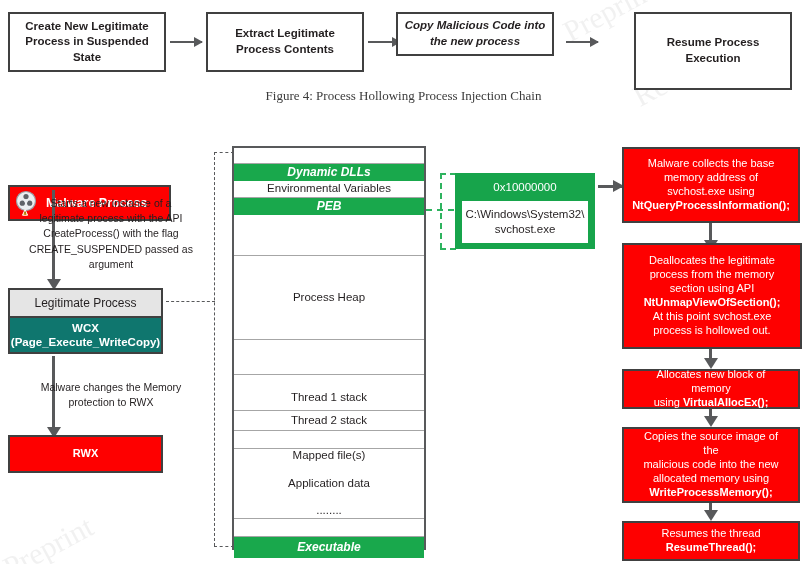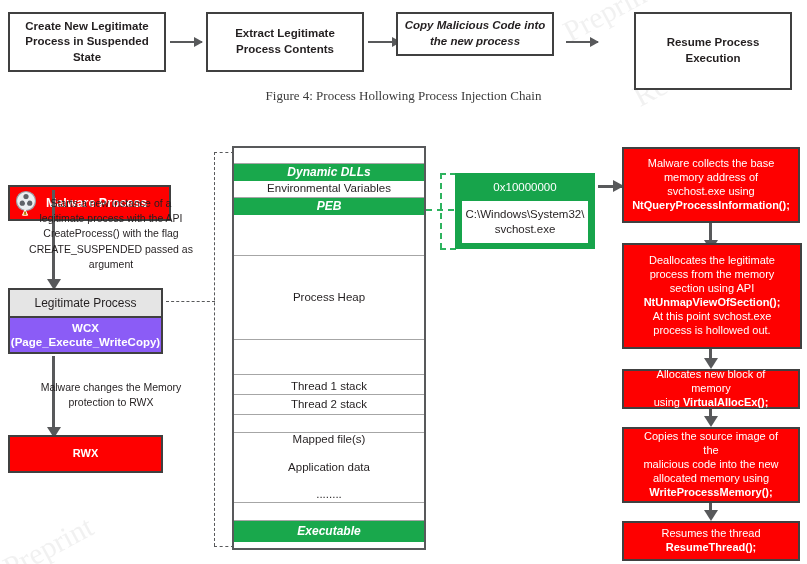--- a/index.html
+++ b/index.html
@@ -48,21 +48,21 @@
   .malware-box{
     background:#fe0000;border:2.5px solid #404040;
     display:flex;align-items:center;justify-content:flex-start;
     color:#ffffff;font-size:12.5px;font-weight:bold;padding-left:4px;gap:6px;
   }
   .legit-box{
     background:#e5e5e5;border:2.5px solid #404040;border-bottom:none;
     color:#231f20;font-size:12px;
   }
   .wcx-box{
-    background:#8b5cf6;border:2.5px solid #404040;
+    background:#0f766e;border:2.5px solid #404040;
     color:#ffffff;font-size:11.5px;font-weight:bold;line-height:1.25;
   }
   .note{
     position:absolute;text-align:center;font-size:10.5px;line-height:1.45;color:#231f20;
   }
   .note b{font-weight:normal;}
 
   .v-arrow{position:absolute;width:3px;background:#58595b;}
   .v-arrow::after{
     content:"";position:absolute;bottom:-10px;left:-5.5px;
@@ -222,21 +222,21 @@
         <span>Environmental Variables</span>
       </div>
       <div class="mrow green" style="height: 17px; flex: 0 0 17px; flex-direction: column; justify-content: center;">
         <span>PEB</span>
       </div>
       <div class="mrow " style="height: 41px; flex: 0 0 41px;"></div>
       <div class="mrow plain" style="height: 84px; flex: 0 0 84px; flex-direction: column; justify-content: center;">
         <span>Process Heap</span>
       </div>
       <div class="mrow " style="height: 35px; flex: 0 0 35px;"></div>
-      <div class="mrow plain" style="height: 20px; flex: 0 0 20px; flex-direction: column; justify-content: flex-end;">
+      <div class="mrow plain" style="height: 20px; flex: 0 0 20px; flex-direction: column; justify-content: flex-start; margin-top: 16px;">
         <span>Thread 1 stack</span>
       </div>
       <div class="mrow plain" style="height: 20px; flex: 0 0 20px; flex-direction: column; justify-content: center;">
         <span>Thread 2 stack</span>
       </div>
       <div class="mrow " style="height: 18px; flex: 0 0 18px;"></div>
       <div class="mrow plain" style="height: 70px; flex: 0 0 70px; flex-direction: column; justify-content: center;">
         <span>Mapped file(s)</span>
         <br>
         <span>Application data</span>

